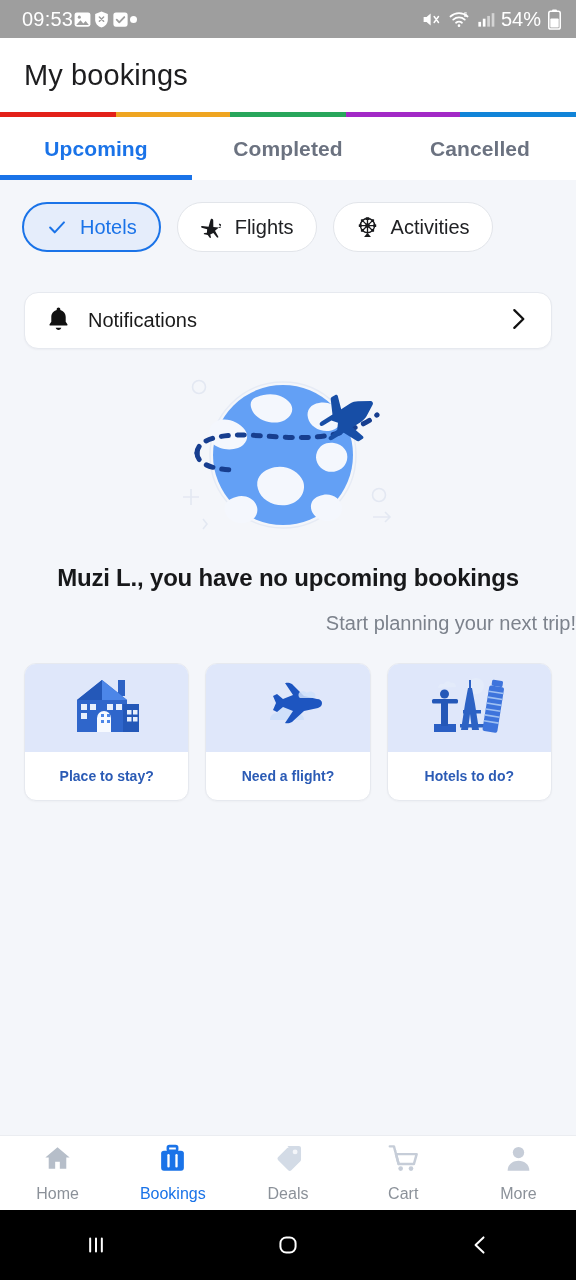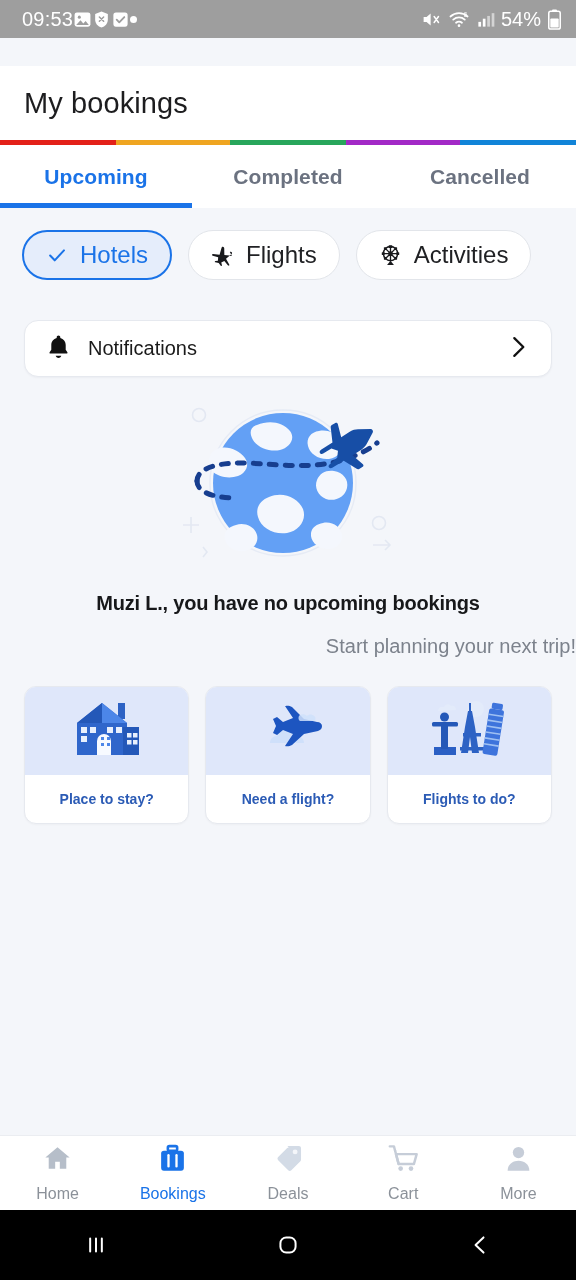--- a/index.html
+++ b/index.html
@@ -25,21 +25,20 @@
   .sb-pct{ font-size:20px; font-weight:400; }
   .sb-ico{ display:inline-flex; align-items:center; }
   .dot-ico{ width:7px; height:7px; border-radius:50%; background:#fff; display:inline-block; }
 
   
   .appbar{
     background:#ffffff;
     height:74px;
     display:flex; align-items:center;
     padding:0 24px;
-    margin-top:28px;
   }
   .appbar h1{
     font-size:29px; font-weight:400; color:#1d1d1f;
     letter-spacing:.1px;
   }
 
   
   .stripe{ display:flex; height:5px; width:100%; }
   .stripe span{ display:block; height:100%; }
 
@@ -79,21 +78,21 @@
     display:flex; gap:16px;
     padding:22px 22px 0 22px;
   }
   .chip{
     display:flex; align-items:center; gap:12px;
     height:50px;
     padding:0 22px;
     border-radius:26px;
     background:#ffffff;
     border:1px solid #E2E5EA;
-    font-size:24px; color:#202124;
+    font-size:20px; color:#202124;
     white-space:nowrap;
   }
   .chip.selected{
     background:#E5EDFB;
     border:2px solid #1a73e8;
     color:#1a73e8;
   }
   .chip svg{ display:block; }
 
   
@@ -112,21 +111,21 @@
   
   .illus{
     display:flex; justify-content:center; align-items:center;
     margin-top:20px;
     height:175px;
   }
 
   
   .empty-title{
     text-align:center;
-    font-size:20px; font-weight:700; color:#17181a;
+    font-size:24px; font-weight:700; color:#17181a;
     margin-top:20px;
     letter-spacing:-.2px;
   }
   .empty-sub{
     text-align:right;
     font-size:20px; color:#7c828c;
     margin-top:20px;
   }
 
   
@@ -422,21 +421,21 @@
             <rect x="39" y="6" width="2" height="9" fill="#2D62C4"></rect>
 
             <g transform="rotate(9 62 40)">
               <rect x="55" y="12" width="15" height="46" rx="2" fill="#3E74DC"></rect>
               <path d="M55 18h15M55 24h15M55 30h15M55 36h15M55 42h15M55 48h15" stroke="#9FC0F2" stroke-width="1.6"></path>
               <rect x="57" y="6" width="11" height="6" rx="1.5" fill="#3E74DC"></rect>
             </g>
           </svg>
         </span>
       </div>
-      <div class="acard-label">Flights to do?</div>
+      <div class="acard-label">Hotels to do?</div>
     </div>
 
   </div>
 </div>
 
 <div class="bottomnav">
 
   <div class="navitem">
     <span>
       <svg width="31" height="31" viewBox="0 0 24 24">

